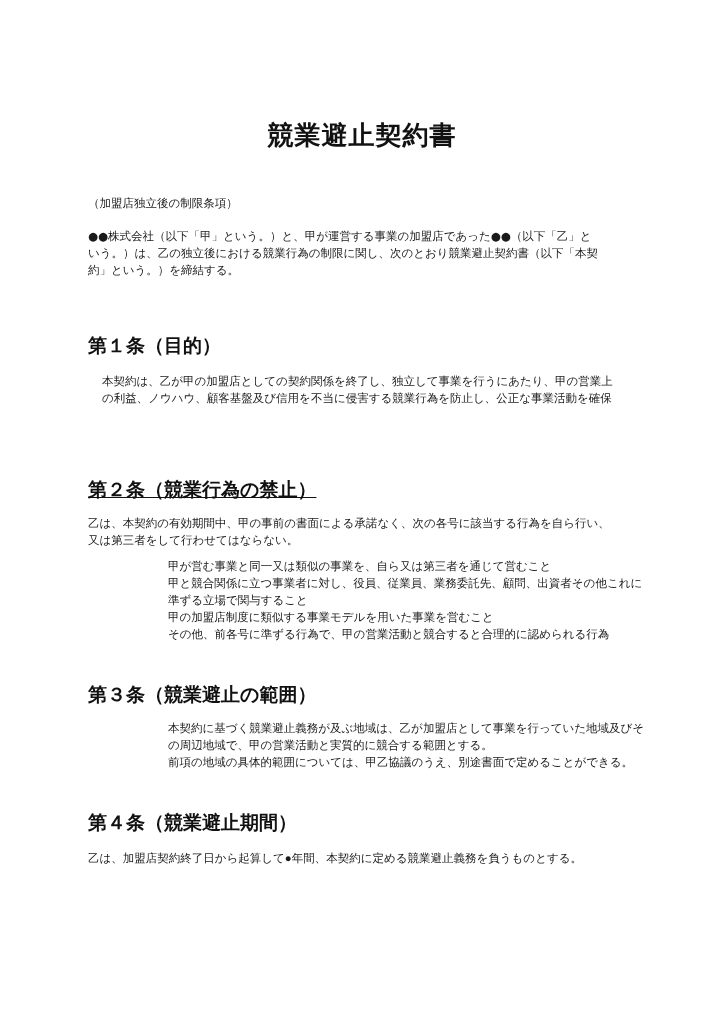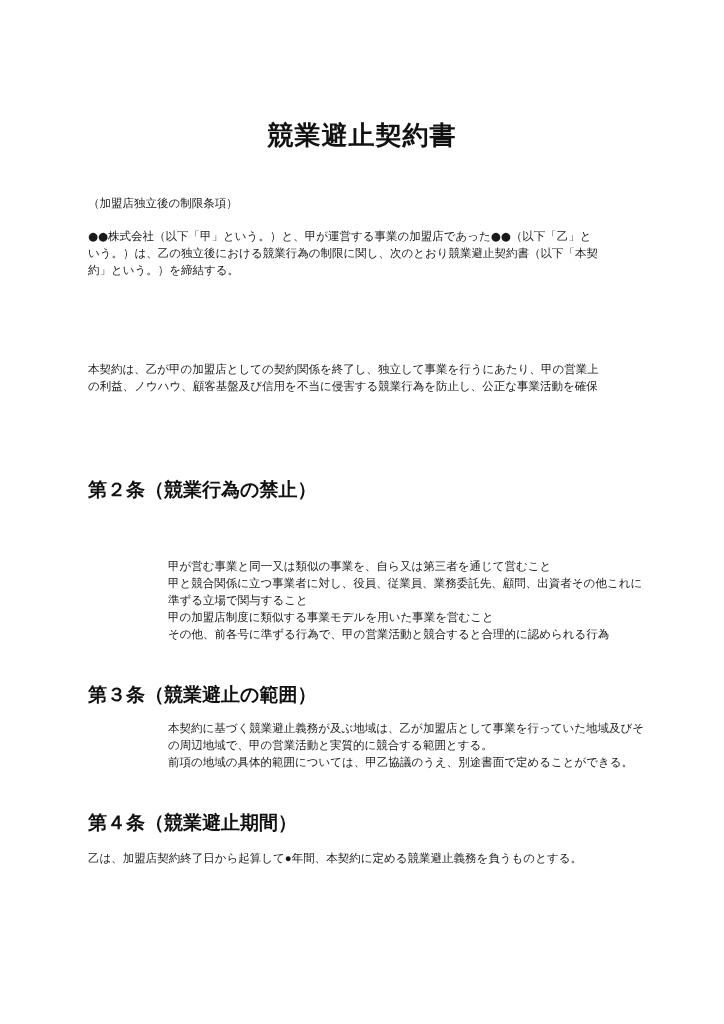--- a/index.html
+++ b/index.html
@@ -20,26 +20,31 @@
 <div class="page">
   <div class="title">競業避止契約書</div>
   <div class="subtitle">（加盟店独立後の制限条項）</div>
 
   <div class="para" style="top:228px;">
     <span class="line">●●株式会社（以下「甲」という。）と、甲が運営する事業の加盟店であった●●（以下「乙」と</span>
     <span class="line">いう。）は、乙の独立後における競業行為の制限に関し、次のとおり競業避止契約書（以下「本契</span>
     <span class="line">約」という。）を締結する。</span>
   </div>
 
-  <div class="para" style="top:361px;">
+  <div class="heading" style="top:333px;">第１条（目的）</div>
+  <div class="para" style="top:373px;margin-left:14px;">
     <span class="line">本契約は、乙が甲の加盟店としての契約関係を終了し、独立して事業を行うにあたり、甲の営業上</span>
     <span class="line">の利益、ノウハウ、顧客基盤及び信用を不当に侵害する競業行為を防止し、公正な事業活動を確保</span>
   </div>
 
-  <div class="heading" style="top:477px;">第２条（競業行為の禁止）</div>
+  <div class="heading" style="top:477px;text-decoration:underline;">第２条（競業行為の禁止）</div>
+  <div class="para" style="top:515px;">
+    <span class="line">乙は、本契約の有効期間中、甲の事前の書面による承諾なく、次の各号に該当する行為を自ら行い、</span>
+    <span class="line">又は第三者をして行わせてはならない。</span>
+  </div>
   <div class="indent" style="top:558px;">
     <span class="line">甲が営む事業と同一又は類似の事業を、自ら又は第三者を通じて営むこと</span>
     <span class="line">甲と競合関係に立つ事業者に対し、役員、従業員、業務委託先、顧問、出資者その他これに</span>
     <span class="line">準ずる立場で関与すること</span>
     <span class="line">甲の加盟店制度に類似する事業モデルを用いた事業を営むこと</span>
     <span class="line">その他、前各号に準ずる行為で、甲の営業活動と競合すると合理的に認められる行為</span>
   </div>
 
   <div class="heading" style="top:682px;">第３条（競業避止の範囲）</div>
   <div class="indent" style="top:720px;">

